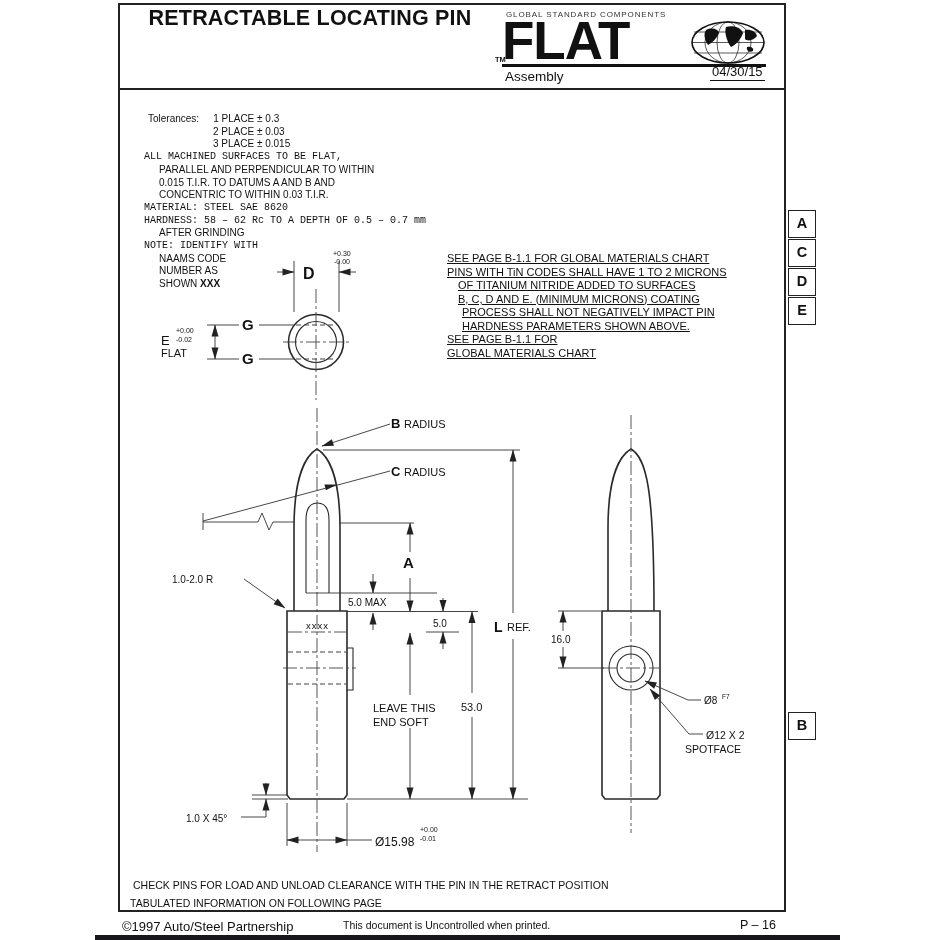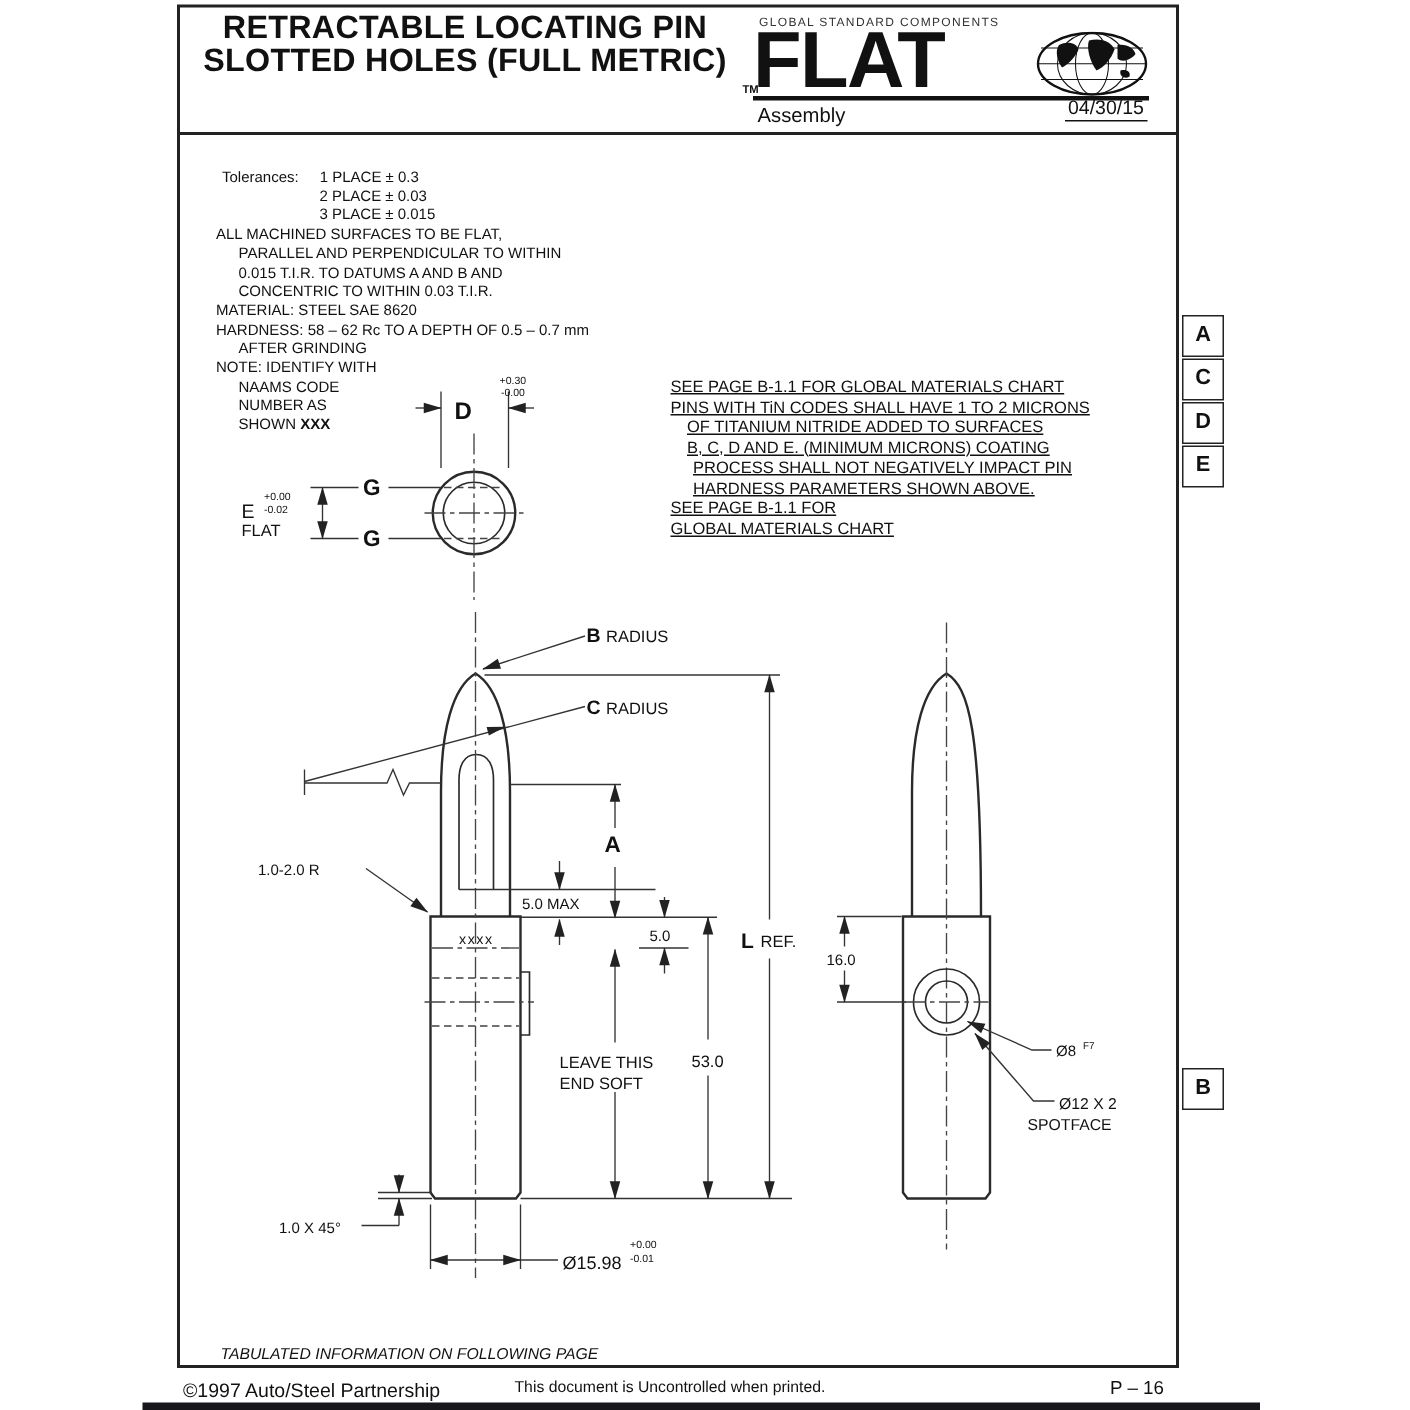--- a/index.html
+++ b/index.html
@@ -11,25 +11,25 @@
   .title-block{left:120px;top:7px;width:380px;text-align:center;font-weight:bold;
                font-size:21.5px;line-height:22.4px;letter-spacing:0.2px;white-space:nowrap;}
   .tm{left:495px;top:55px;font-size:7.5px;font-weight:bold;}
   .tagline{left:506px;top:10px;font-size:8px;letter-spacing:0.9px;color:#333;white-space:nowrap;}
   .brand{left:502px;top:14px;font-size:53px;font-weight:bold;letter-spacing:-1px;line-height:53px;white-space:nowrap;}
   .brand-rule{left:502px;top:64px;width:264px;height:2.5px;background:#111;}
   .assembly{left:505px;top:69px;font-size:13.5px;}
   .date{left:710px;top:64px;font-size:13px;border-bottom:1.5px solid #111;padding:0 2px 1px 2px;}
   .spec-notes{left:143px;top:113px;font-size:10px;line-height:12.7px;white-space:nowrap;}
   .mat-notes{left:447px;top:252px;font-size:11px;line-height:13.5px;white-space:nowrap;text-decoration:underline;}
-  .ind0{margin-left:1px;} .ind1{margin-left:16px;} .ind2{margin-left:70px;}
+  .ind0{margin-left:1px;font-family:Liberation Mono, monospace;} .ind1{margin-left:16px;} .ind2{margin-left:70px;}
   .mi0{margin-left:0;} .mi1{margin-left:11px;} .mi2{margin-left:15px;}
   .tol-label{padding-left:5px;} .tol-val{padding-left:14px;}
   .bnote1{left:133px;top:879px;font-size:10.5px;white-space:nowrap;}
-  .bnote2{left:147px;top:897px;font-size:10.5px;white-space:nowrap;font-style:italic;}
+  .bnote2{left:130px;top:897px;font-size:10.5px;white-space:nowrap;}
   .foot-copy{left:122px;top:919px;font-size:13px;white-space:nowrap;}
   .foot-unc{left:343px;top:919px;font-size:10.5px;white-space:nowrap;}
   .foot-page{left:740px;top:918px;font-size:12.5px;white-space:nowrap;}
   .datum-box{width:28px;height:28px;border:1.5px solid #222;box-sizing:border-box;background:#fff;
              text-align:center;line-height:25px;font-weight:bold;font-size:14.5px;}
   .bottom-bar{left:95px;top:935px;width:845px;height:5px;background:#17171c;}
   svg text{font-family:"Liberation Sans",sans-serif;fill:#111;}
   .ol{stroke:#2a2a2a;stroke-width:1.6;fill:none;}
   .ol2{stroke:#2a2a2a;stroke-width:1.1;fill:none;}
   .dim{stroke:#333;stroke-width:0.9;fill:none;}
@@ -39,21 +39,20 @@
 </head>
 <body>
 
 <div id="page">
 
   <div class="abs frame"></div>
   <div class="abs hdr-divider"></div>
 
   <div class="abs title-block">
     <div>RETRACTABLE LOCATING PIN</div>
-    <div>SLOTTED HOLES (FULL METRIC)</div>
   </div>
   <div class="abs tm">TM</div>
   <div class="abs tagline">GLOBAL STANDARD COMPONENTS</div>
   <div class="abs brand">FLAT</div>
 
   <svg class="abs" style="left:690px;top:21px;" width="76" height="43" viewBox="0 0 76 43">
     <ellipse cx="38" cy="21.5" rx="36" ry="20.5" fill="none" stroke="#111" stroke-width="1.6"></ellipse>
     <ellipse cx="38" cy="21.5" rx="23" ry="20.5" fill="none" stroke="#111" stroke-width="0.7"></ellipse>
     <ellipse cx="38" cy="21.5" rx="11" ry="20.5" fill="none" stroke="#111" stroke-width="0.7"></ellipse>
     <line x1="4" y1="11" x2="72" y2="11" stroke="#111" stroke-width="0.7"></line>
@@ -242,20 +241,21 @@
       <text x="685" y="753" font-size="10.5">SPOTFACE</text>
     </g>
   </svg>
 
   <div class="abs datum-box" style="left:788px;top:210px;">A</div>
   <div class="abs datum-box" style="left:788px;top:238.5px;">C</div>
   <div class="abs datum-box" style="left:788px;top:268px;">D</div>
   <div class="abs datum-box" style="left:788px;top:297px;">E</div>
   <div class="abs datum-box" style="left:788px;top:712px;">B</div>
 
+  <div class="abs bnote1">CHECK PINS FOR LOAD AND UNLOAD CLEARANCE WITH THE PIN IN THE RETRACT POSITION</div>
   <div class="abs bnote2">TABULATED INFORMATION ON FOLLOWING PAGE</div>
 
   <div class="abs foot-copy">©1997 Auto/Steel Partnership</div>
   <div class="abs foot-unc">This document is Uncontrolled when printed.</div>
   <div class="abs foot-page">P – 16</div>
 
   <div class="abs bottom-bar"></div>
 </div>
 
 </body></html>

